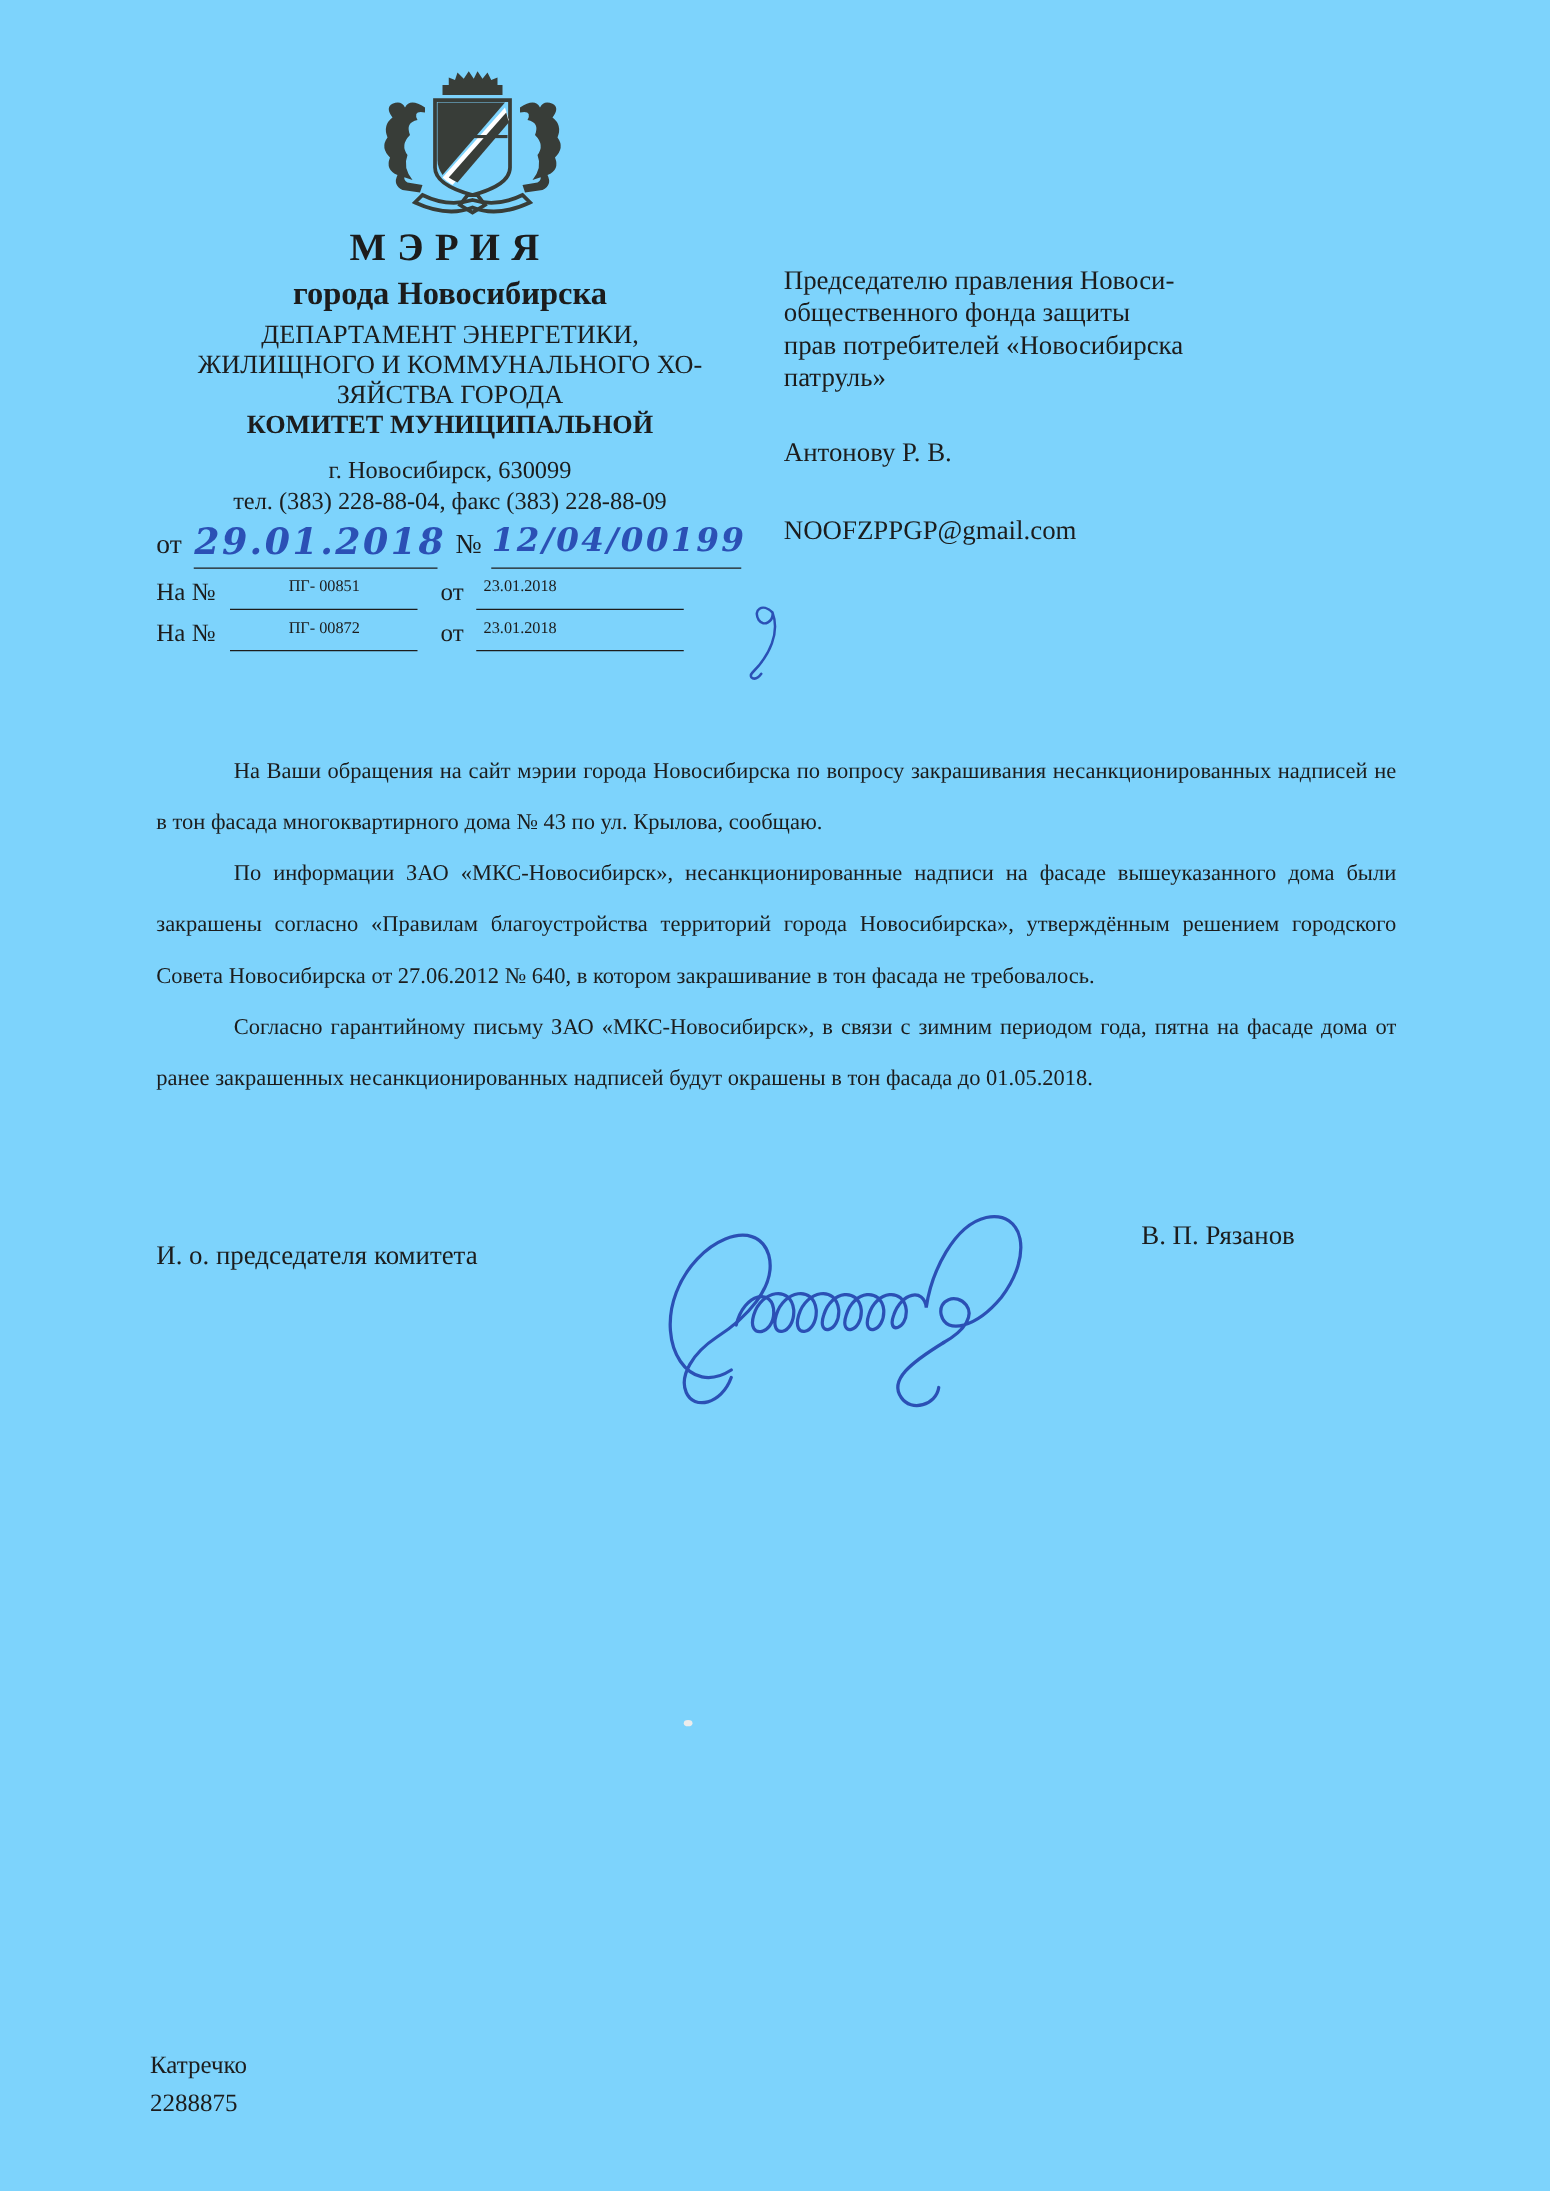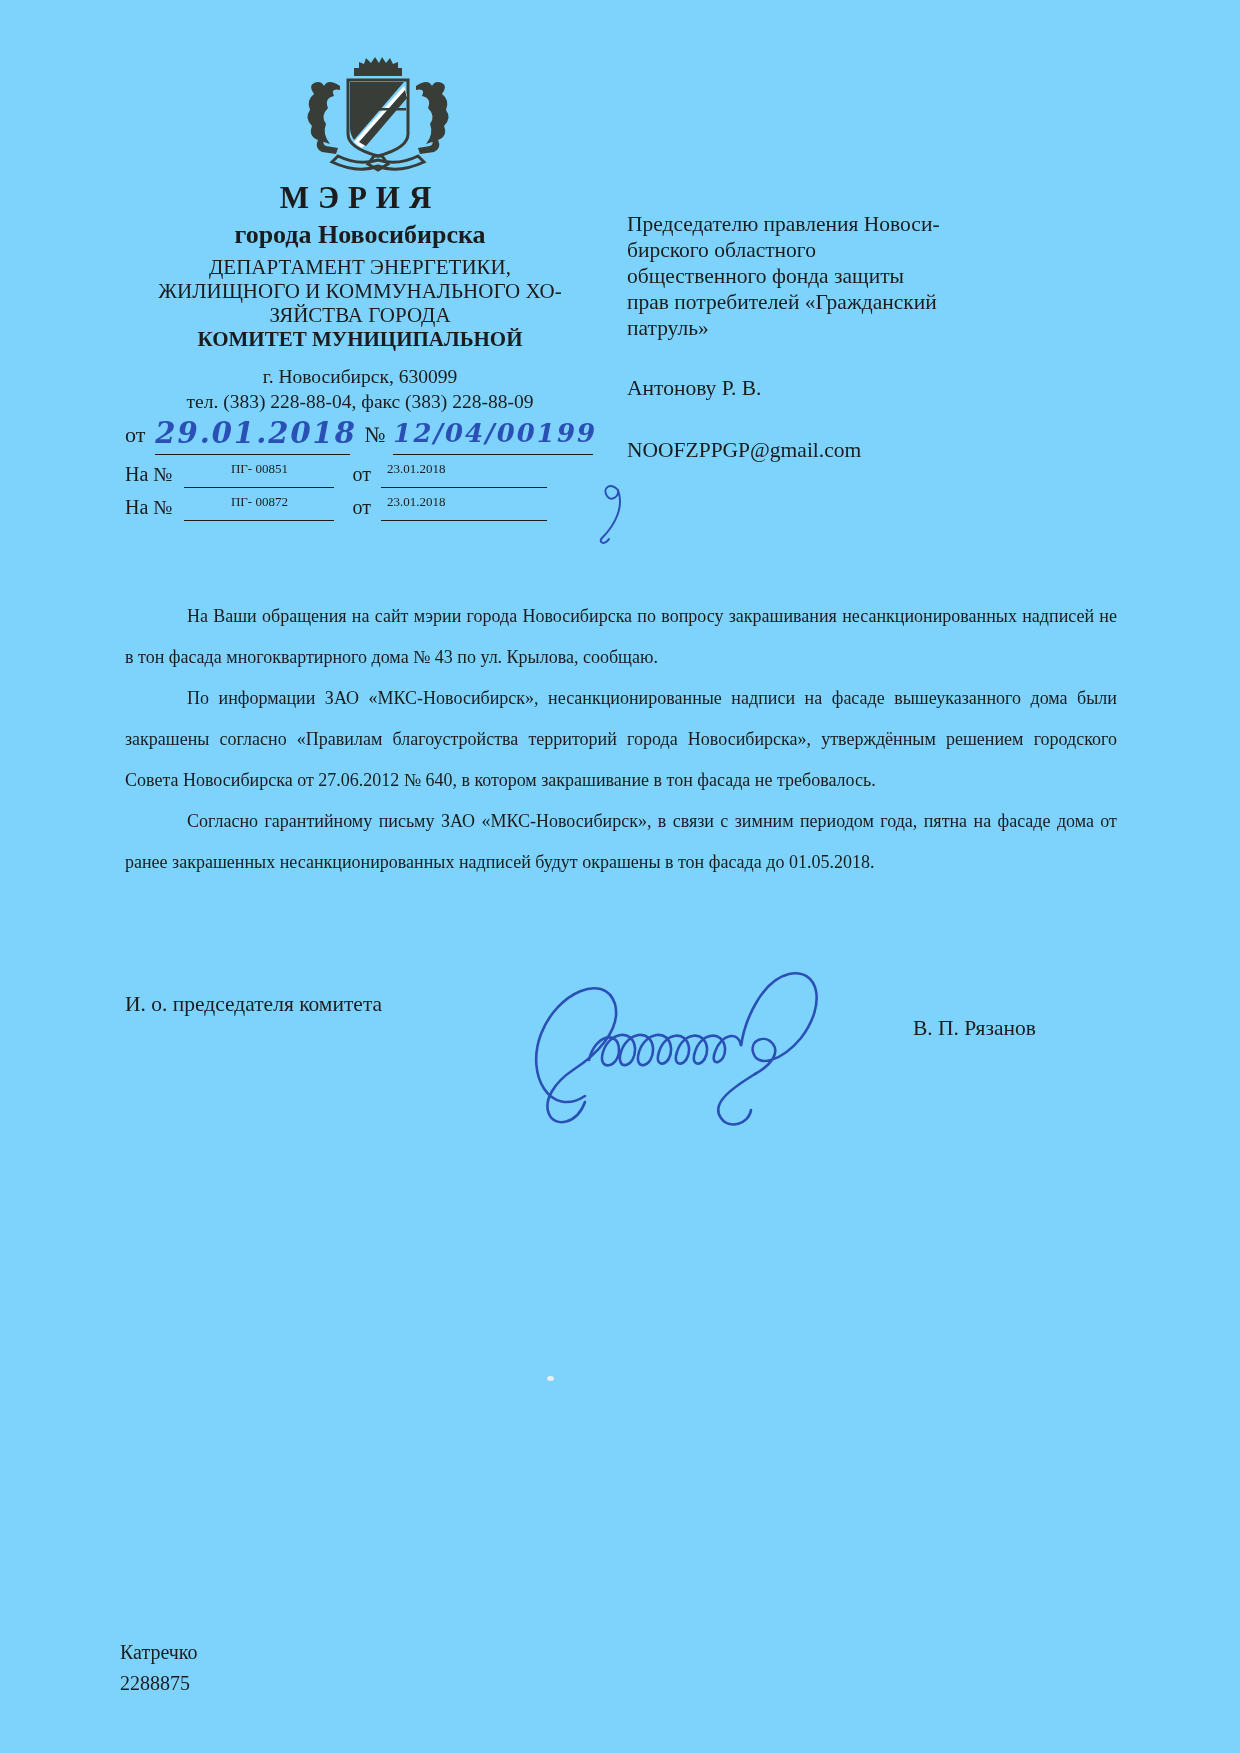--- a/index.html
+++ b/index.html
@@ -33,21 +33,21 @@
   .na-row .uline{height:26px;font-size:13px;}
   
   .addressee{position:absolute;left:627px;top:211px;width:410px;font-size:21.5px;line-height:26px;text-align:left;}
   .addressee .name{margin-top:34px;}
   .addressee .email{margin-top:36px;}
   
   .body-text{position:absolute;left:125px;top:596px;width:992px;font-size:18px;line-height:41px;text-align:justify;}
   .body-text p{margin:0;text-indent:62px;}
   
   .sign-position{position:absolute;left:125px;top:992px;font-size:21.5px;}
-  .sign-name{position:absolute;left:913px;top:1016px;font-size:21.5px;}
+  .sign-name{position:absolute;left:913px;top:976px;font-size:21.5px;}
   .signature-svg{position:absolute;left:523px;top:946px;}
   .pen-mark{position:absolute;left:594px;top:480px;}
   
   .footer{position:absolute;left:120px;top:1637px;font-size:20px;line-height:31px;}
   .speck{position:absolute;left:547px;top:1376px;width:7px;height:5px;background:#ececec;border-radius:50%;}
 </style>
 </head>
 <body>
 
 <div class="page">
@@ -115,23 +115,22 @@
       <span class="uline" style="width:160px;margin-left:10px;text-align:left;padding-left:6px;">23.01.2018</span>
     </div>
   </div>
 
   <svg class="pen-mark" width="36" height="70" viewBox="0 0 36 70">
     <path d="M24 10 C 16 2, 8 8, 13 16 C 17 22, 25 17, 24 10 C 30 26, 22 44, 8 58 C 4 62, 10 66, 15 59" fill="none" stroke="#2b50b5" stroke-width="2" stroke-linecap="round"></path>
   </svg>
 
   <div class="addressee">
     <div>Председателю правления Новоси-</div>
-    <div>бирского  областного</div>
     <div>общественного фонда защиты</div>
-    <div>прав потребителей «Гражданский</div>
+    <div>прав потребителей «Новосибирска</div>
     <div>патруль»</div>
     <div class="name">Антонову Р. В.</div>
     <div class="email">NOOFZPPGP@gmail.com</div>
   </div>
 
   <div class="body-text">
     <p>На Ваши обращения на сайт мэрии города Новосибирска по вопросу закрашивания несанкционированных надписей  не в тон фасада многоквартирного дома № 43 по ул. Крылова, сообщаю.</p>
     <p>По информации ЗАО «МКС-Новосибирск», несанкционированные надписи на фасаде вышеуказанного дома были закрашены  согласно «Правилам благоустройства территорий города Новосибирска», утверждённым решением городского Совета Новосибирска от 27.06.2012 № 640, в котором закрашивание в тон фасада не требовалось.</p>
     <p>Согласно гарантийному письму ЗАО «МКС-Новосибирск», в связи с зимним периодом года, пятна на фасаде дома от ранее закрашенных несанкционированных надписей будут окрашены в тон фасада до 01.05.2018.</p>
   </div>

